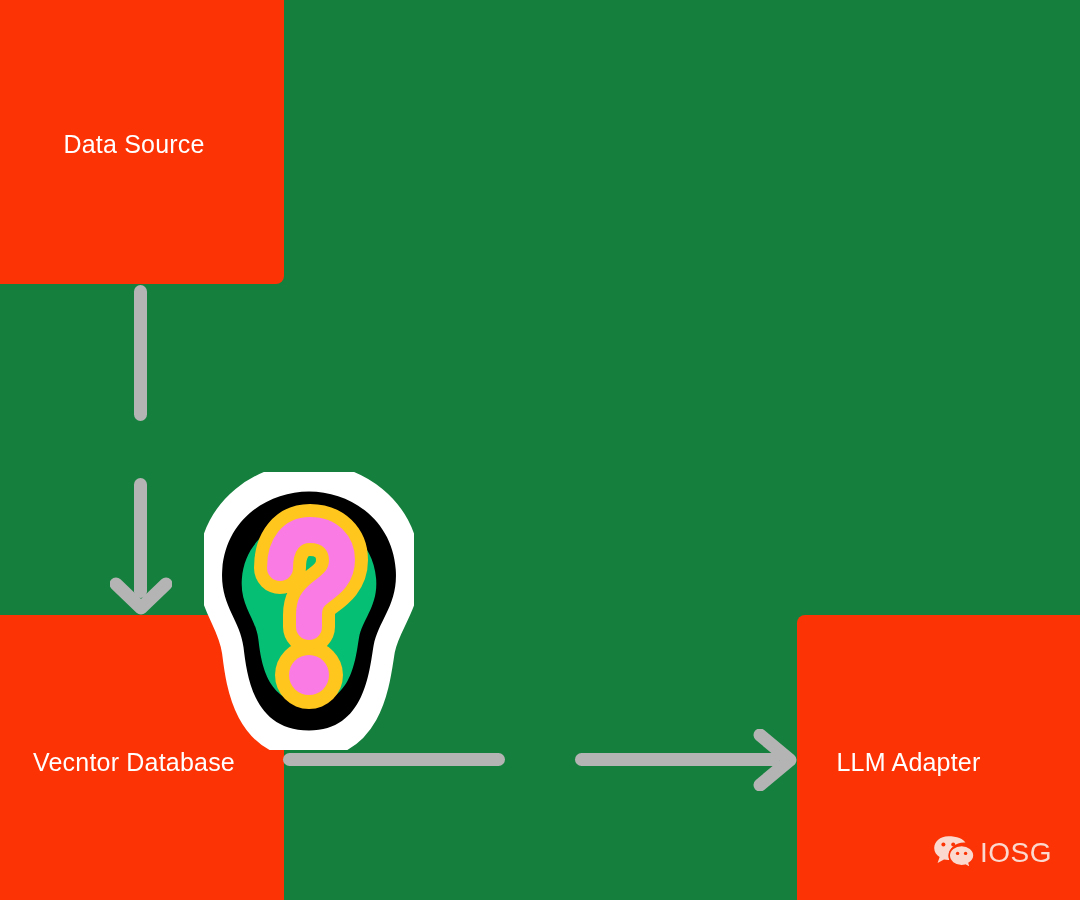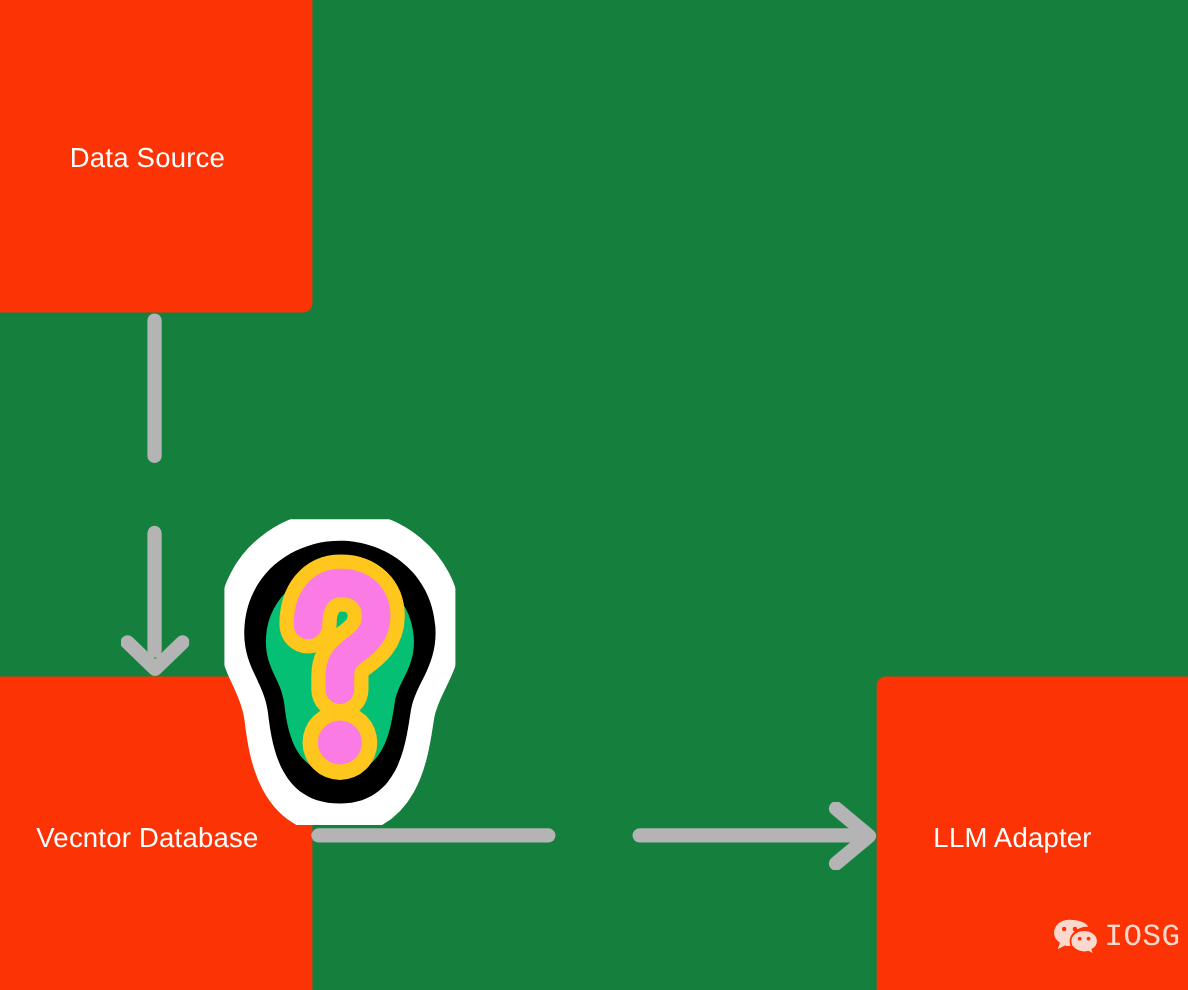--- a/index.html
+++ b/index.html
@@ -65,21 +65,21 @@
   }
 
   #node-llm-adapter {
     left: 797px;
     top: 615px;
     width: 300px;
     height: 300px;
   }
   #node-llm-adapter .node-label {
     position: absolute;
-    left: 12px;
+    left: 0;
     width: 223px;
     top: 135px;
   }
 
   
   .connector {
     position: absolute;
   }
   .seg {
     position: absolute;
@@ -153,21 +153,21 @@
     <div class="seg seg-h s1"></div>
     <div class="seg seg-h s2"></div>
     <svg class="arrowhead" style="left:752px; top:729px;" width="50" height="62" viewBox="0 0 50 62">
       <path d="M8 6 L38 31 L8 56" fill="none" stroke="#B4B4B4" stroke-width="13" stroke-linecap="round" stroke-linejoin="round"></path>
     </svg>
   </div>
 
   <div class="node" id="node-llm-adapter">
     <div class="node-label">LLM Adapter</div>
 
-    <div id="watermark" style="left:160px; top:217px;font-family:Liberation Mono, monospace;">
+    <div id="watermark" style="left:136px; top:217px;">
       <svg width="42" height="38" viewBox="0 0 42 38">
 
         <path d="M15.2 2.2 C7.2 2.2 1.2 7.6 1.2 14.0 C1.2 17.7 3.3 21.0 6.6 23.1
                  L4.6 29.0 L11.0 25.6 C12.4 25.9 13.8 26.1 15.2 26.1
                  C15.6 26.1 16.0 26.1 16.4 26.0 C15.9 24.7 15.7 23.3 15.7 21.9
                  C15.7 14.5 22.6 8.6 31.0 8.6 C31.5 8.6 32.0 8.6 32.5 8.7
                  C30.8 4.9 23.9 2.2 15.2 2.2 Z" fill="#FBD9CE"></path>
         <circle cx="10.4" cy="10.6" r="2.0" fill="#FC3305"></circle>
         <circle cx="20.2" cy="10.6" r="2.0" fill="#FC3305"></circle>
 

